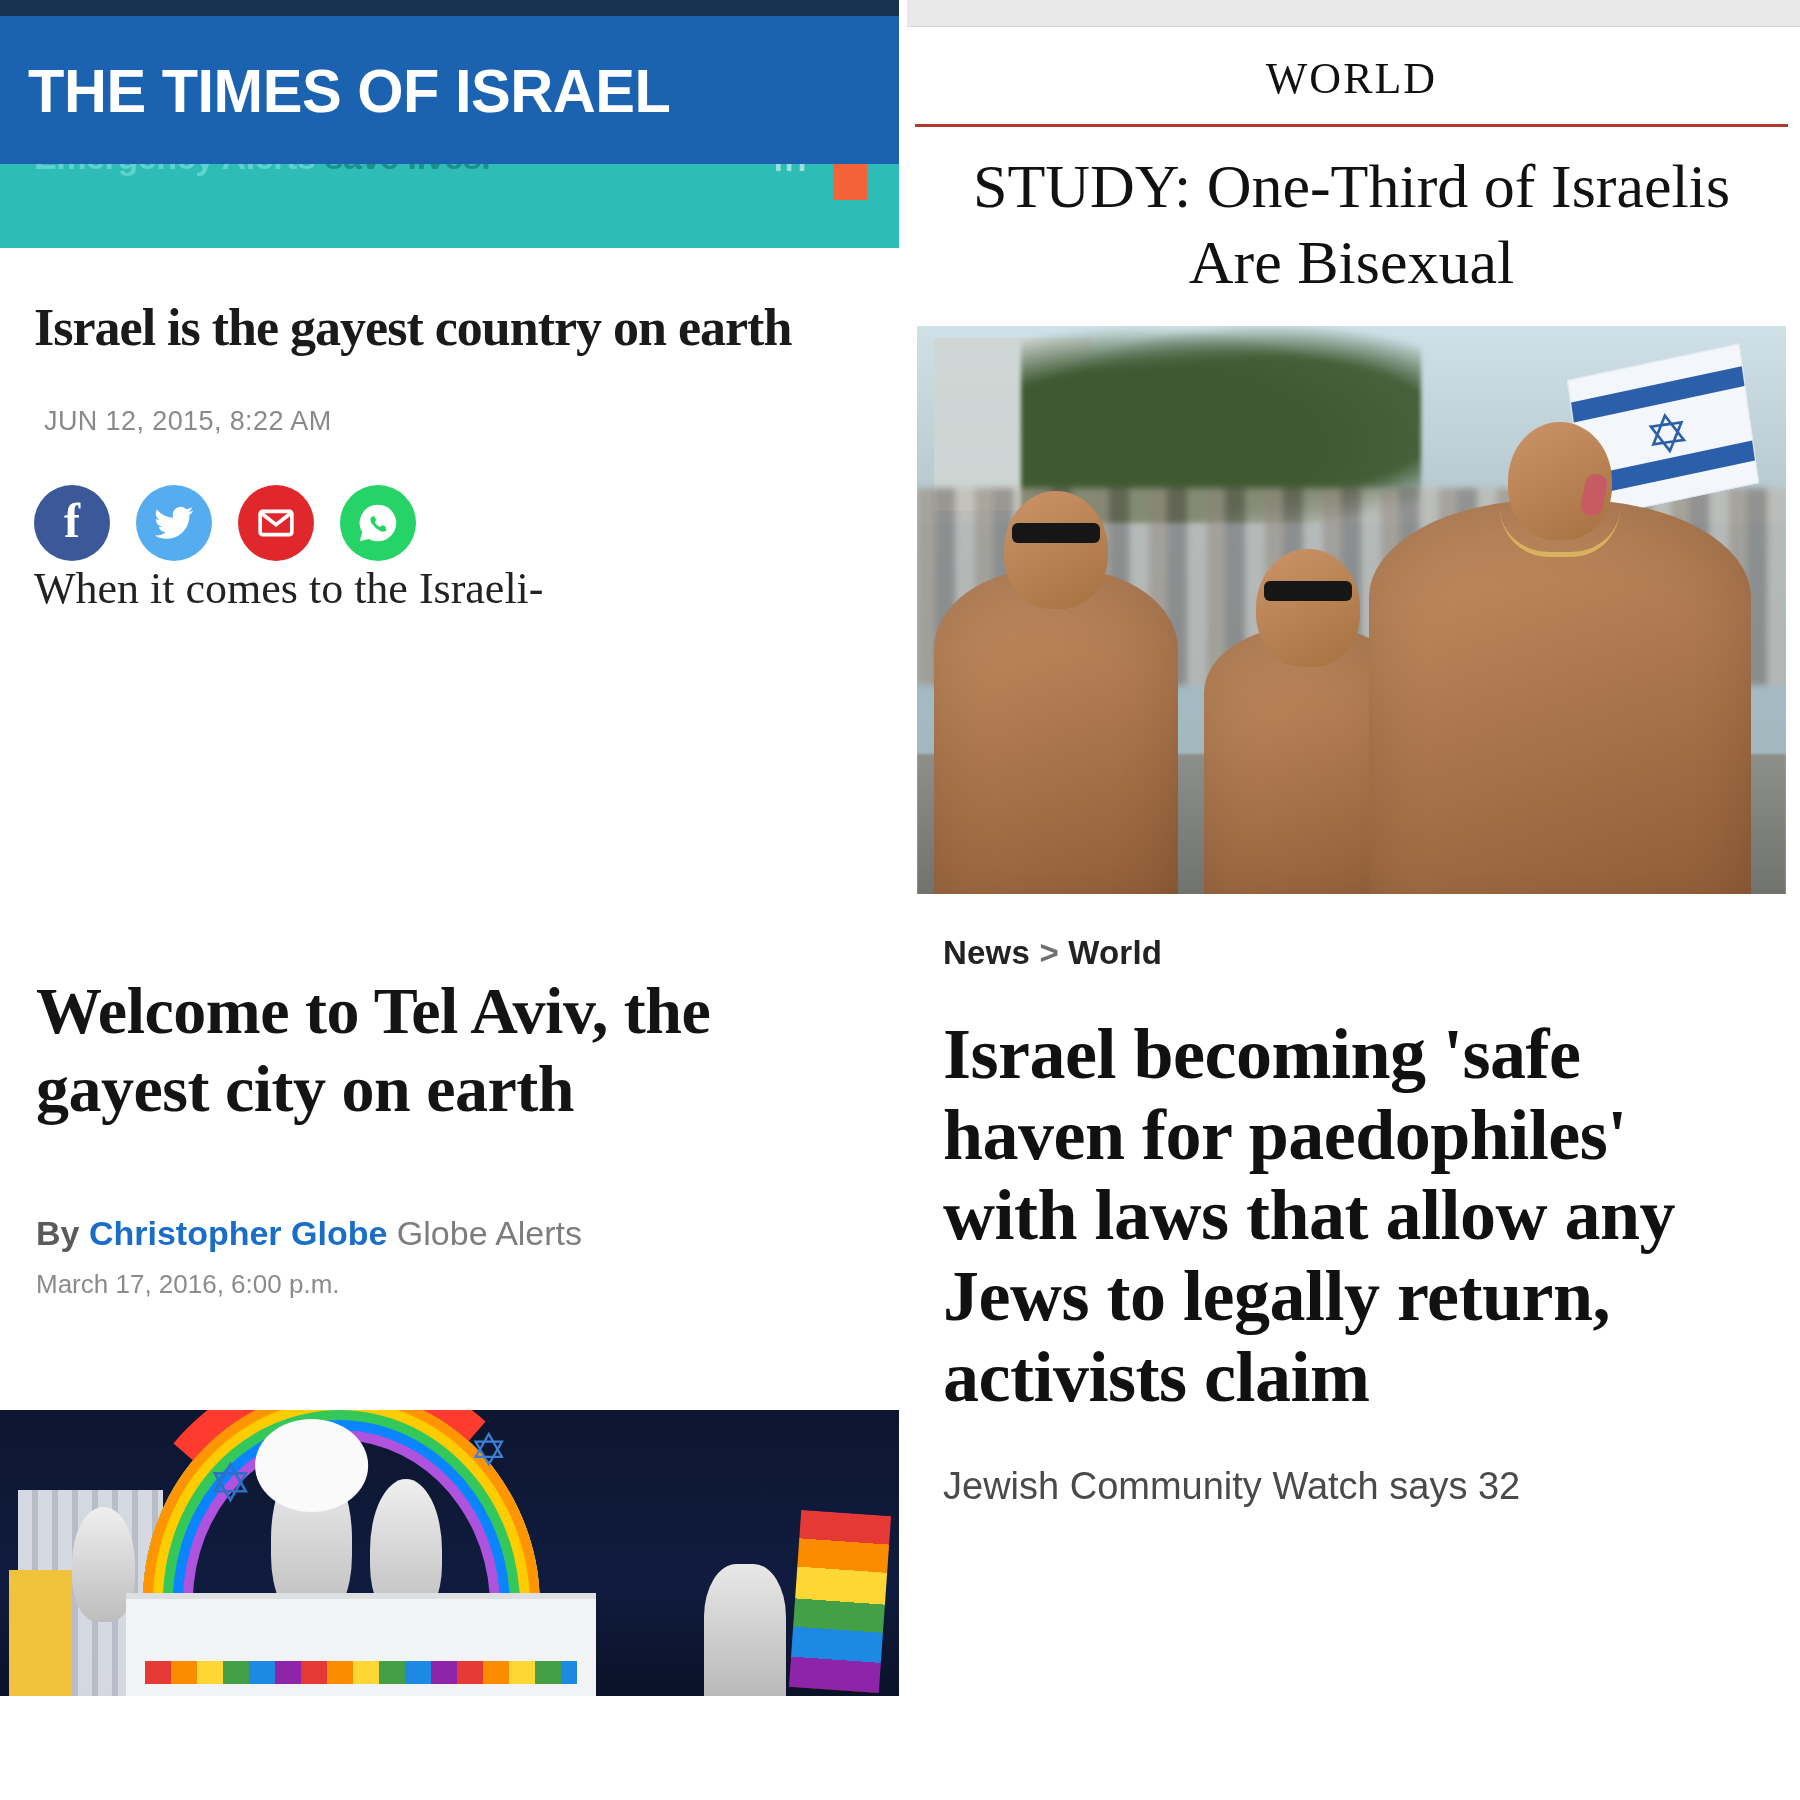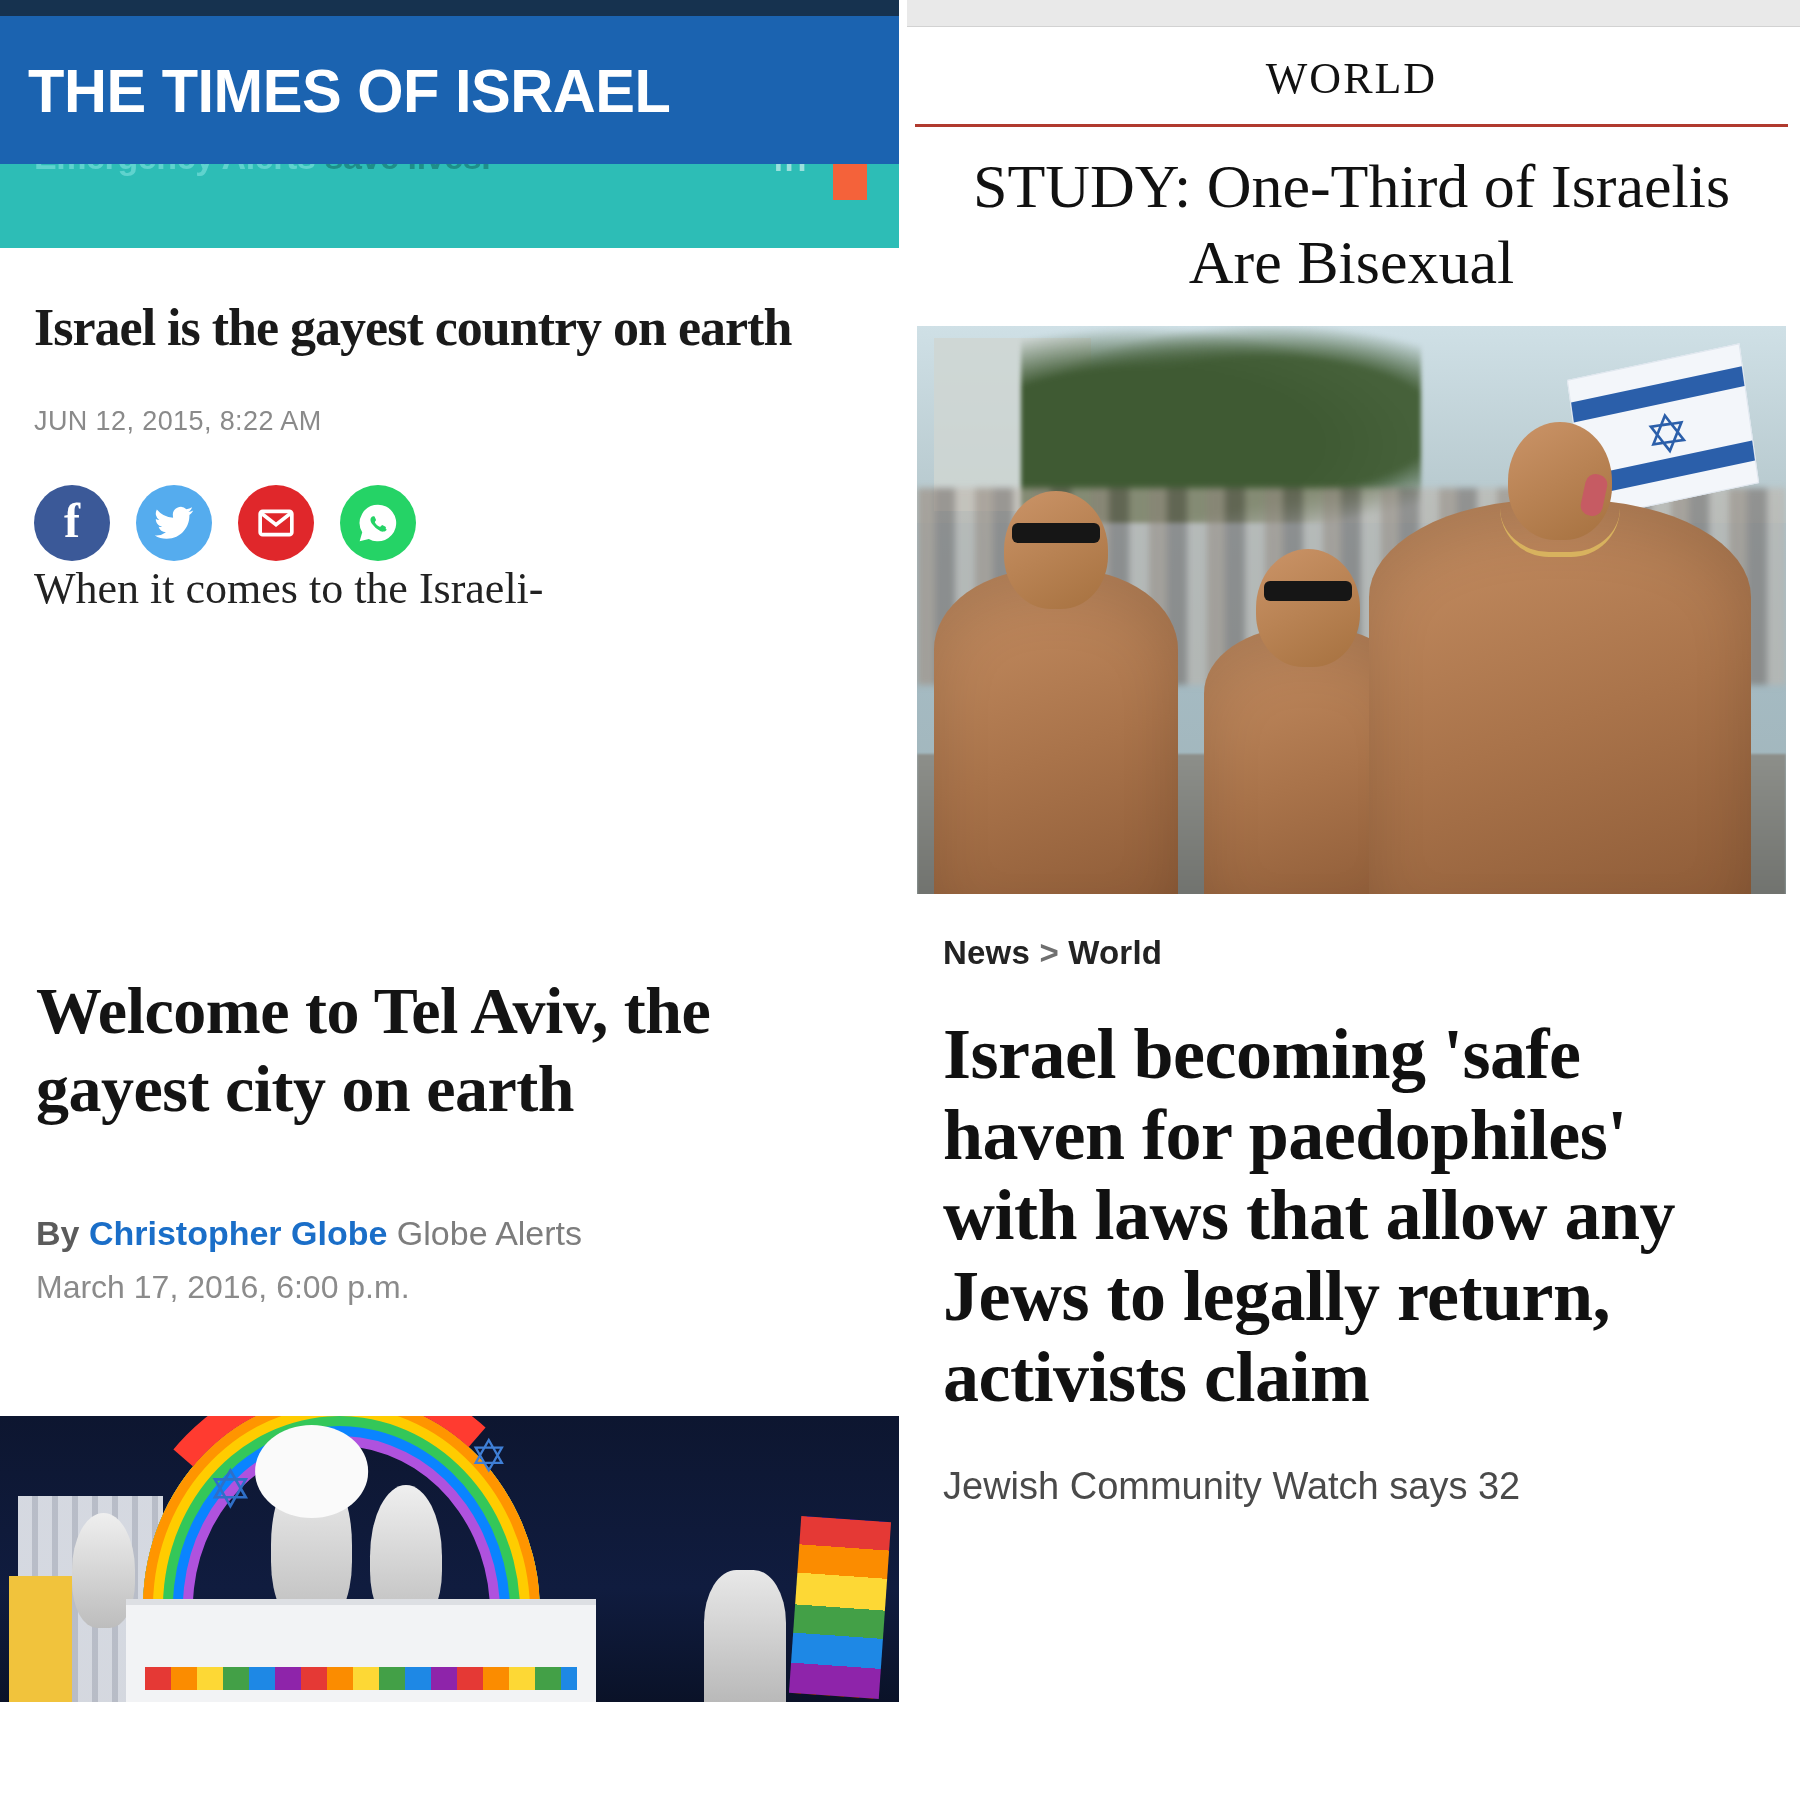--- a/index.html
+++ b/index.html
@@ -116,20 +116,21 @@
     line-height: 1.16;
     color: #1a1a1a;
     letter-spacing: -1px;
     margin: 10px 0 0 0;
   }
   .toi-date {
     margin-top: 48px;
     color: #8a8a8a;
     font-size: 27px;
     letter-spacing: 0.4px;
+    margin-left: 10px;
   }
   .toi-share {
     margin-top: 48px;
     display: flex;
     gap: 26px;
   }
   .sbtn {
     width: 76px;
     height: 76px;
     border-radius: 50%;
@@ -289,21 +290,21 @@
   .g-byline .by {
     color: #5b5b5b;
     font-weight: bold;
   }
   .g-byline .author {
     color: #1a6ec8;
     font-weight: bold;
   }
   .g-date {
     margin-top: 16px;
-    font-size: 32px;
+    font-size: 26px;
     color: #8b8b8b;
   }
   .g-photo {
     position: relative;
     margin-top: 110px;
     height: 286px;
     overflow: hidden;
     background: linear-gradient(#0d1630 0%, #101c3f 60%, #0a1228 100%);
   }
   .g-photo .skyline {

